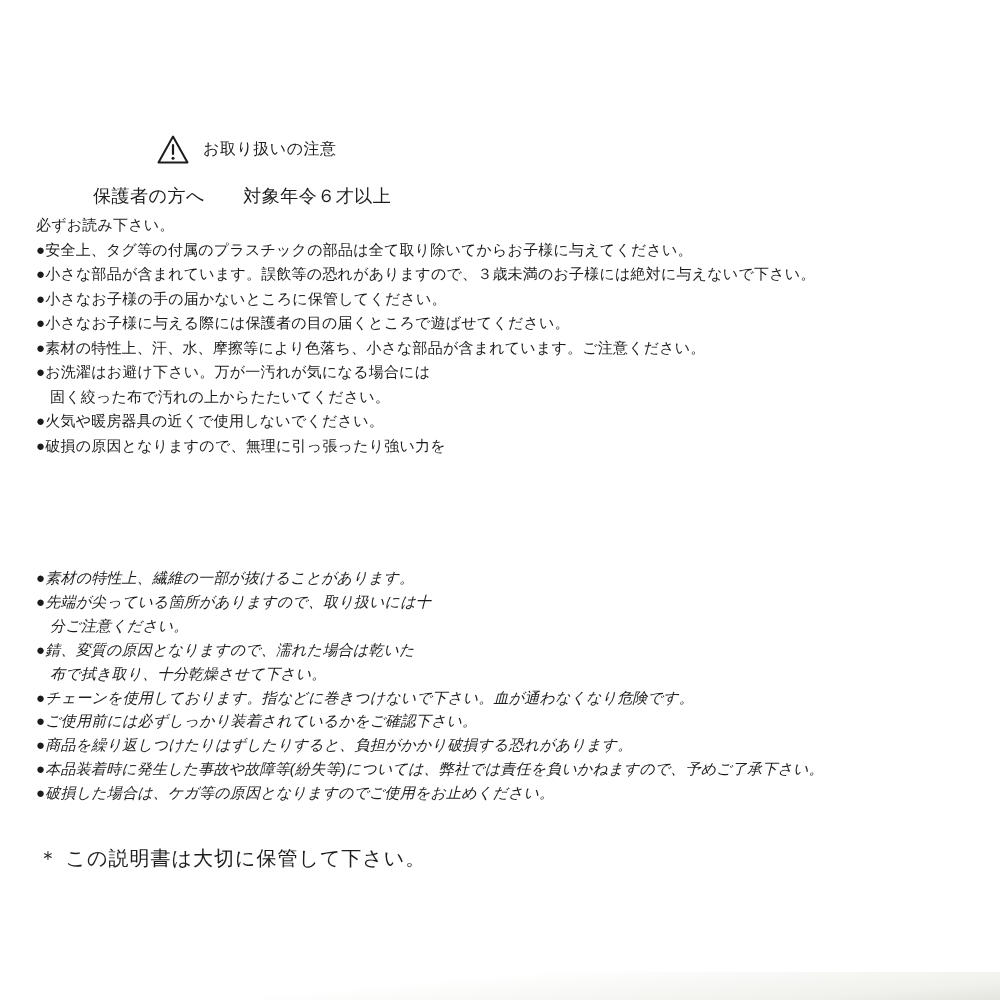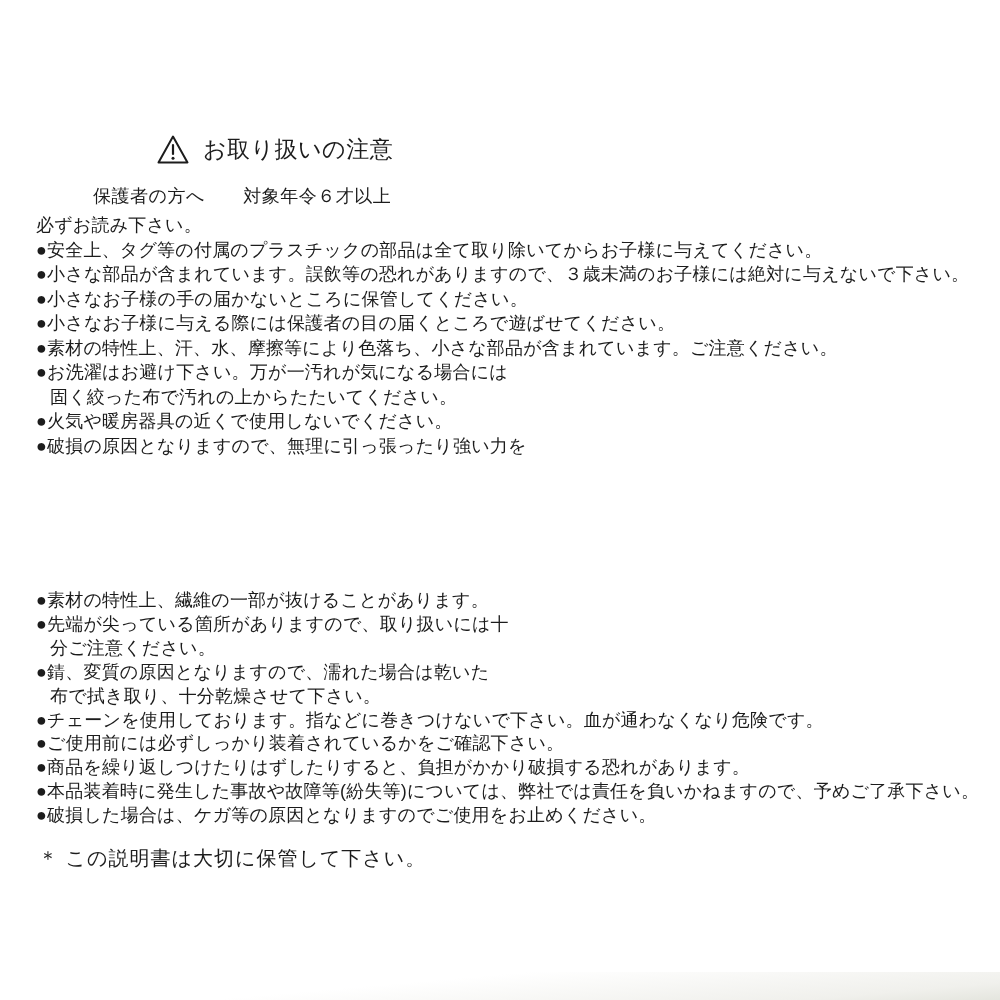--- a/index.html
+++ b/index.html
@@ -16,41 +16,41 @@
     background: #ffffff;
     overflow: hidden;
   }
   .caution-header {
     position: absolute;
     left: 156px;
     top: 134px;
     display: flex;
     align-items: center;
     gap: 13px;
-    font-size: 23px;
+    font-size: 16px;
     letter-spacing: 0.5px;
   }
   .tri-icon { display: inline-flex; }
   .audience-line {
     position: absolute;
     left: 93px;
     top: 184px;
     font-size: 18px;
     letter-spacing: 0.5px;
   }
   .age { margin-left: 33px; }
   .body-block {
     position: absolute;
     left: 36px;
-    font-size: 18px;
+    font-size: 15px;
     white-space: nowrap;
     letter-spacing: 0.2px;
   }
   .body-1 { top: 213px; line-height: 24.5px; }
-  .body-2 { top: 589px; line-height: 23.9px; }
+  .body-2 { top: 566px; line-height: 23.9px; font-style: italic; }
   .row { white-space: nowrap; }
   .cont { padding-left: 14px; }
   .footer-note {
     position: absolute;
     left: 38px;
     top: 845px;
     font-size: 20px;
     letter-spacing: 1px;
   }
   .paper-edge {

